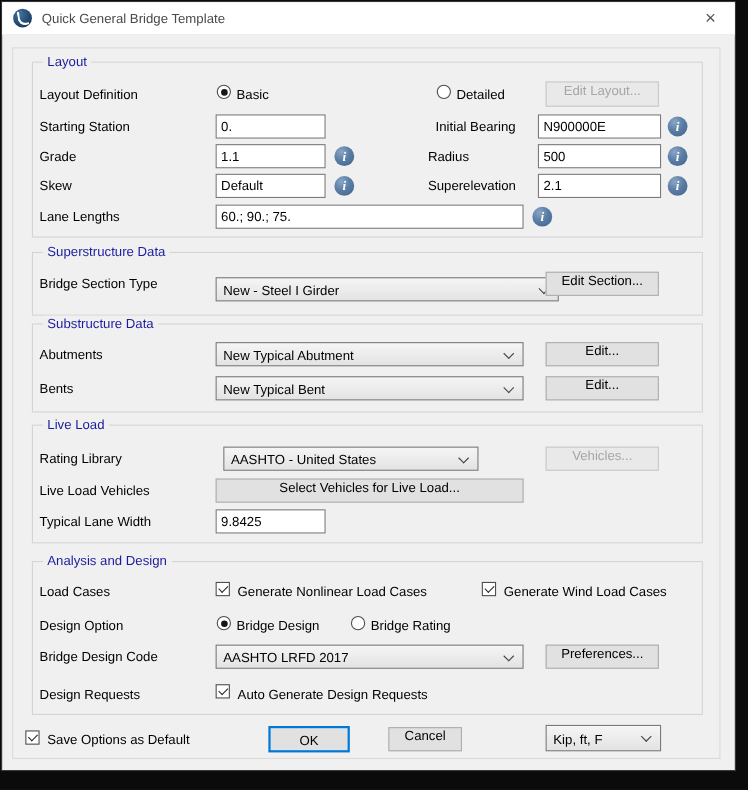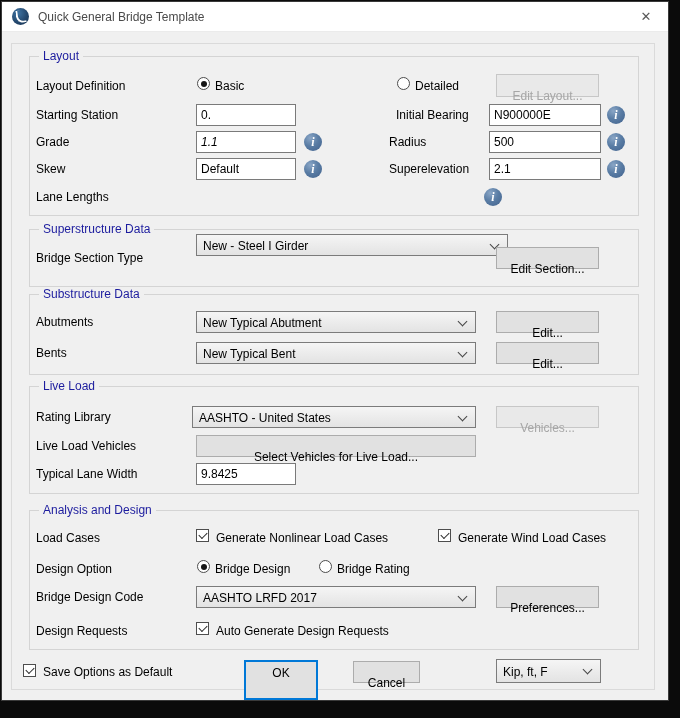--- a/index.html
+++ b/index.html
@@ -23,23 +23,23 @@
     color:#1c1c9e;font-size:12px;white-space:nowrap;}
   .lbl{position:absolute;white-space:nowrap;line-height:14px;}
   .txt{position:absolute;height:22px;box-sizing:border-box;background:#fff;border:1px solid #7a7a7a;
     padding:0 4px;font-family:"Liberation Sans",sans-serif;font-size:12px;color:#000;outline:none;}
   .combo{position:absolute;height:22px;box-sizing:border-box;border:1px solid #7b7b7b;
     background:linear-gradient(#f5f5f5,#e3e3e3);padding:4px 24px 0 6px;white-space:nowrap;
     overflow:hidden;cursor:default;}
   .combo::after{content:"";position:absolute;right:9px;top:6px;width:6px;height:6px;
     border-right:1.5px solid #464646;border-bottom:1.5px solid #464646;transform:rotate(45deg);}
   .btn{position:absolute;height:22px;box-sizing:border-box;background:#e1e1e1;border:1px solid #acacac;
-    text-align:center;padding-top:14px;cursor:default;white-space:nowrap;}
+    text-align:center;padding-top:0;cursor:default;white-space:nowrap;}
   .btn.disabled{color:#a6a6a6;border-color:#c7c7c7;background:#e9e9e9;}
-  .btn.primary{border:2px solid #0078d7;height:40px;padding-top:4px;}
+  .btn.primary{border:2px solid #0078d7;height:24px;padding-top:4px;}
   .chk{position:absolute;width:13px;height:13px;background:#fff;border:1px solid #4d4d4d;box-sizing:border-box;}
   .chk.checked::after{content:"";position:absolute;left:2px;top:2px;width:7px;height:4px;
     border-left:1.5px solid #2b2b2b;border-bottom:1.5px solid #2b2b2b;transform:rotate(-45deg);}
   .radio{position:absolute;width:13px;height:13px;background:#fff;border:1px solid #4d4d4d;
     border-radius:50%;box-sizing:border-box;}
   .radio.checked::after{content:"";position:absolute;left:2.5px;top:2.5px;width:6px;height:6px;
     border-radius:50%;background:#161616;}
   .info{position:absolute;width:18px;height:18px;border-radius:50%;text-align:center;line-height:18px;
     background:radial-gradient(circle at 35% 28%,#8aa6c6 0%,#5a7da5 45%,#41618c 100%);
     color:#fff;font-family:"Liberation Serif",serif;font-style:italic;font-weight:bold;font-size:12px;}
@@ -79,49 +79,50 @@
       <span class="lbl" style="left:403px;top:35px">Detailed</span>
       <div class="btn disabled" style="left:484px;top:30px;width:103px;height:23px">Edit Layout...</div>
 
       <span class="lbl" style="left:24px;top:64px">Starting Station</span>
       <input class="txt" style="left: 184px; top: 60px; width: 100px;" value="0.">
       <span class="lbl" style="left:384px;top:64px">Initial Bearing</span>
       <input class="txt" style="left: 477px; top: 60px; width: 112px;" value="N900000E">
       <span class="info" style="left:595px;top:62px">i</span>
 
       <span class="lbl" style="left:24px;top:91px">Grade</span>
-      <input class="txt" style="left: 184px; top: 87px; width: 100px; font-style: italic;" value="1.1">
+      <input class="txt" style="left: 184px; top: 87px; width: 100px;" value="1.1">
       <span class="info" style="left:292px;top:89px">i</span>
       <span class="lbl" style="left:377px;top:91px">Radius</span>
       <input class="txt" style="left: 477px; top: 87px; width: 112px;" value="500">
       <span class="info" style="left:595px;top:89px">i</span>
 
       <span class="lbl" style="left:24px;top:118px">Skew</span>
       <input class="txt" style="left: 184px; top: 114px; width: 100px;" value="Default">
       <span class="info" style="left:292px;top:116px">i</span>
       <span class="lbl" style="left:377px;top:118px">Superelevation</span>
       <input class="txt" style="left: 477px; top: 114px; width: 112px;" value="2.1">
       <span class="info" style="left:595px;top:116px">i</span>
 
       <span class="lbl" style="left:24px;top:146px">Lane Lengths</span>
+      <input class="txt" style="left: 184px; top: 142px; width: 280px;" value="60.; 90.; 75.">
       <span class="info" style="left:472px;top:144px">i</span>
 
       <span class="lbl" style="left:24px;top:207px">Bridge Section Type</span>
-      <div class="combo" style="left:184px;top:190px;width:312px">New - Steel I Girder</div>
+      <div class="combo" style="left:184px;top:208px;width:312px">New - Steel I Girder</div>
       <div class="btn" style="left:484px;top:203px;width:103px">Edit Section...</div>
 
       <span class="lbl" style="left:24px;top:271px">Abutments</span>
       <div class="combo" style="left:184px;top:267px;width:280px">New Typical Abutment</div>
       <div class="btn" style="left:484px;top:267px;width:103px">Edit...</div>
       <span class="lbl" style="left:24px;top:302px">Bents</span>
       <div class="combo" style="left:184px;top:298px;width:280px">New Typical Bent</div>
       <div class="btn" style="left:484px;top:298px;width:103px">Edit...</div>
 
       <span class="lbl" style="left:24px;top:366px">Rating Library</span>
-      <div class="combo" style="left:180px;top:362px;width:284px">AASHTO - United States</div>
+      <div class="combo" style="left:191px;top:362px;width:232px">AASHTO - United States</div>
       <div class="btn disabled" style="left:484px;top:362px;width:103px">Vehicles...</div>
       <span class="lbl" style="left:24px;top:395px">Live Load Vehicles</span>
       <div class="btn" style="left:184px;top:391px;width:280px">Select Vehicles for Live Load...</div>
       <span class="lbl" style="left:24px;top:423px">Typical Lane Width</span>
       <input class="txt" style="left: 184px; top: 419px; width: 100px;" value="9.8425">
 
       <span class="lbl" style="left:24px;top:487px">Load Cases</span>
       <span class="chk checked" style="left:184px;top:485px"></span>
       <span class="lbl" style="left:204px;top:487px">Generate Nonlinear Load Cases</span>
       <span class="chk checked" style="left:426px;top:485px"></span>

